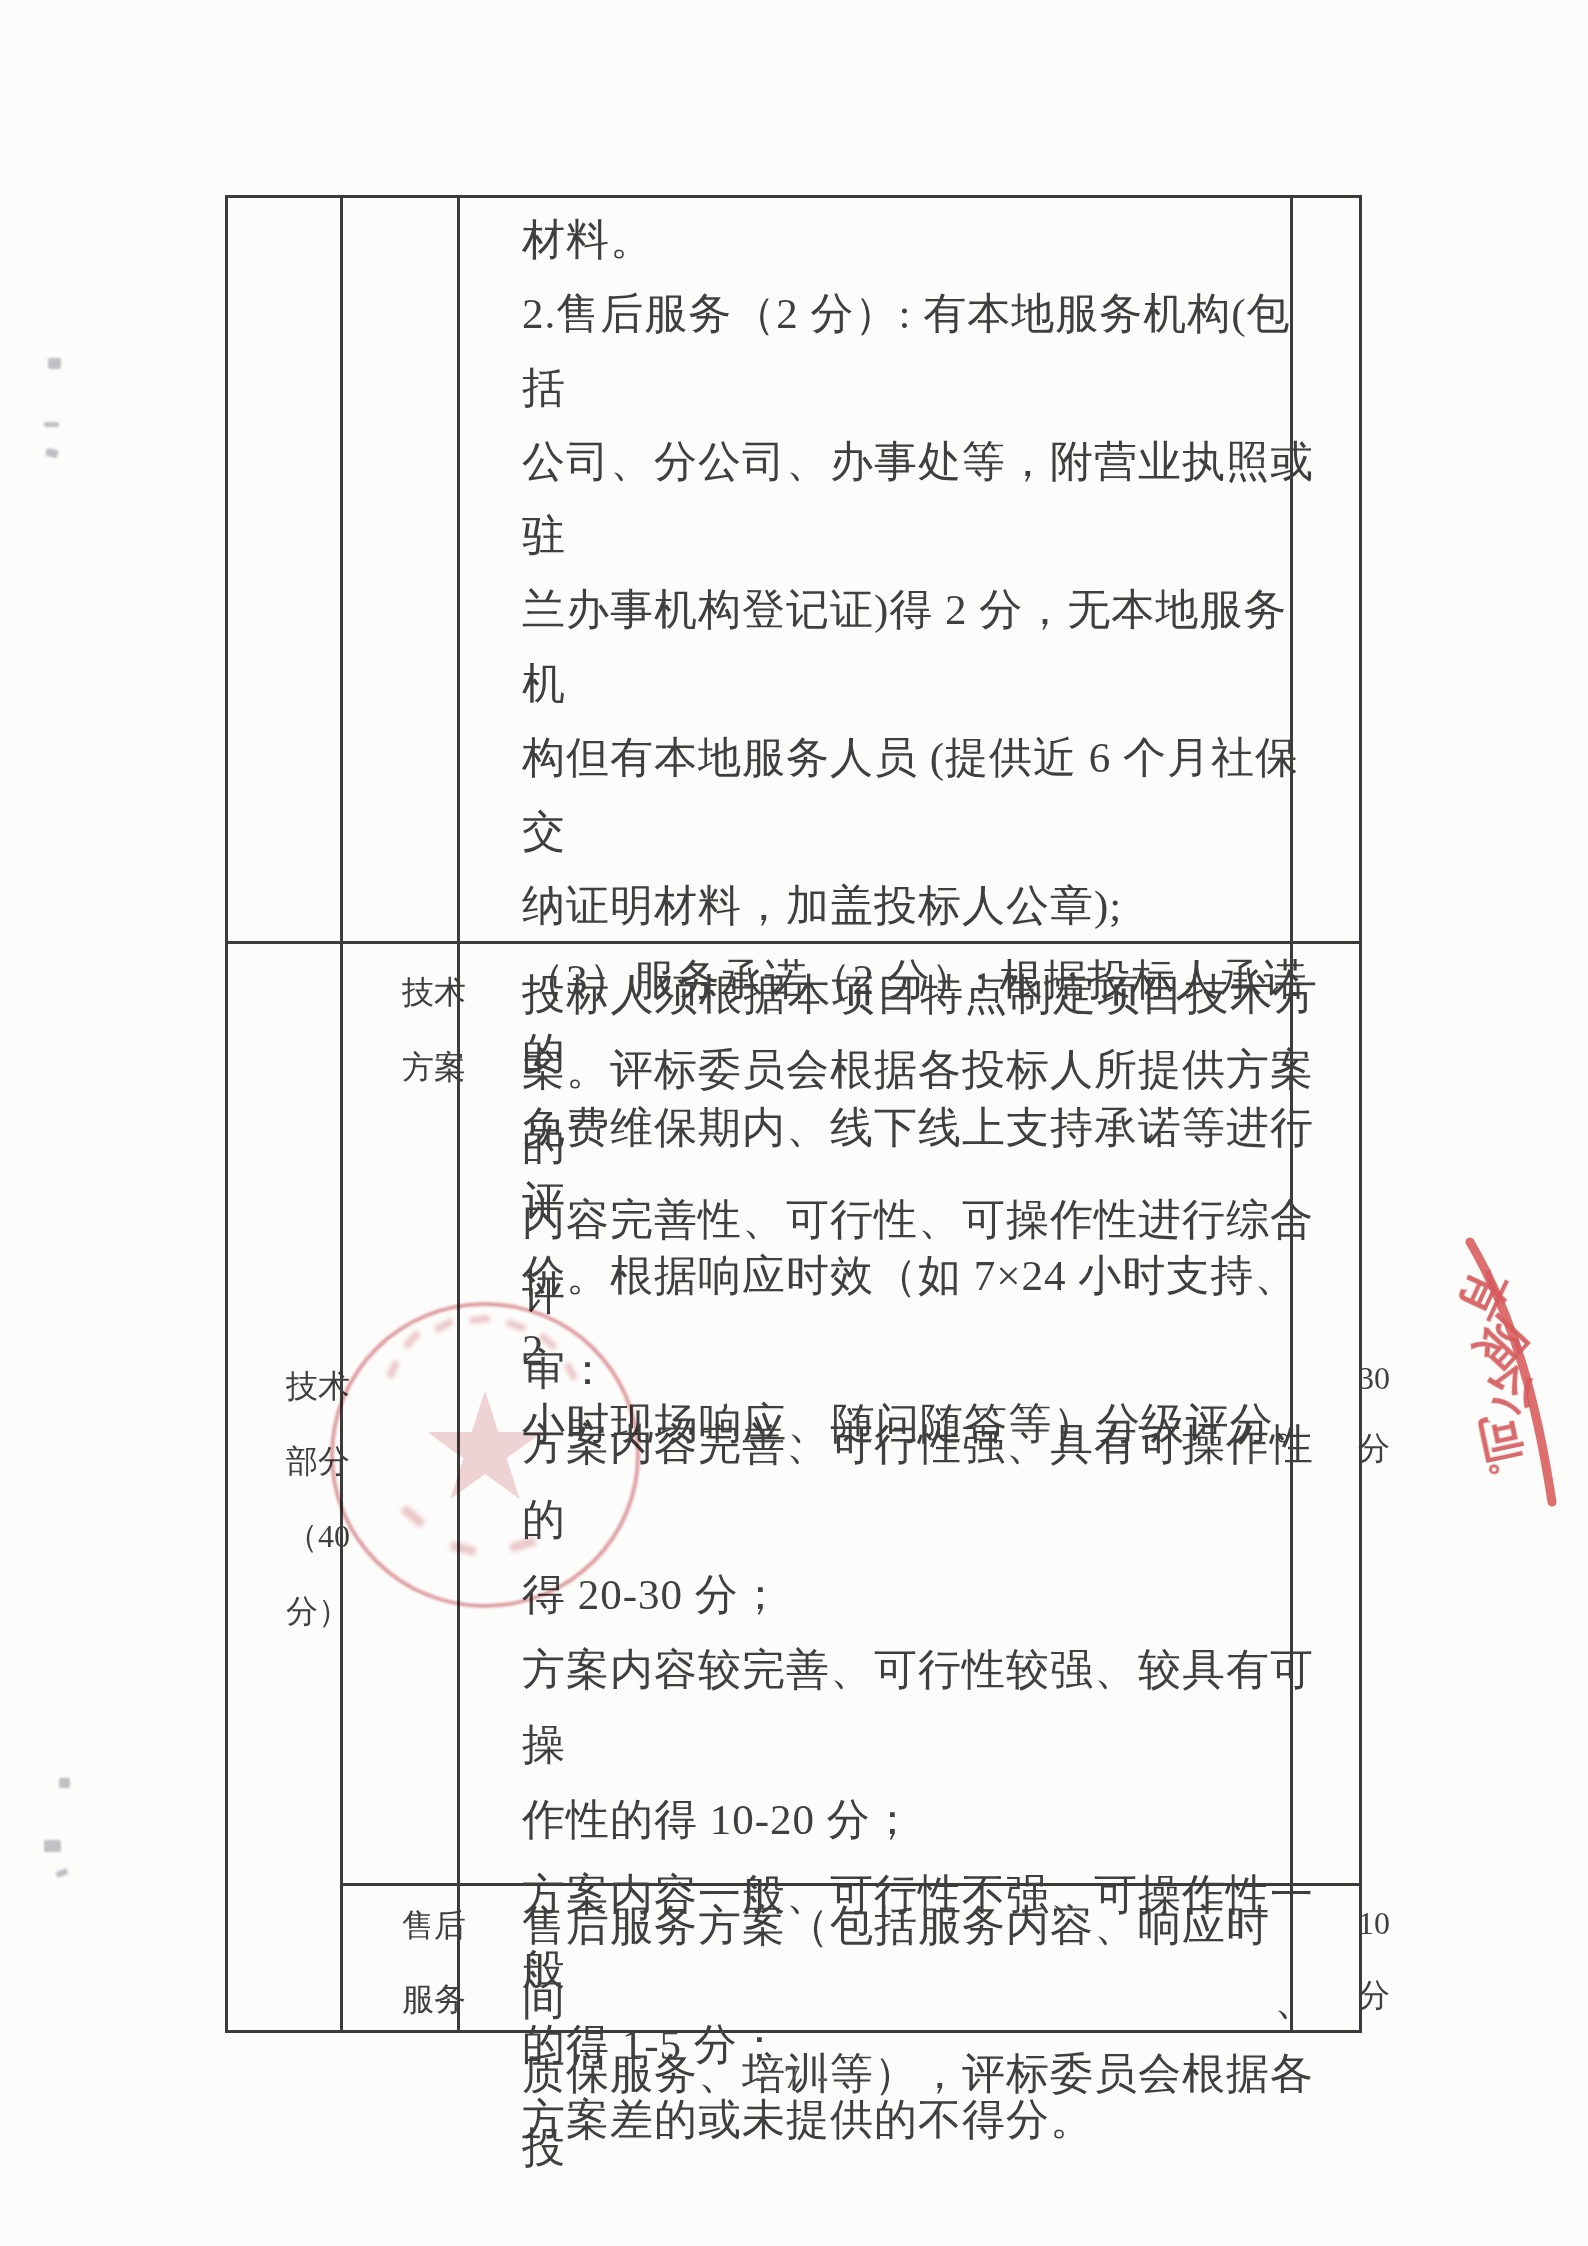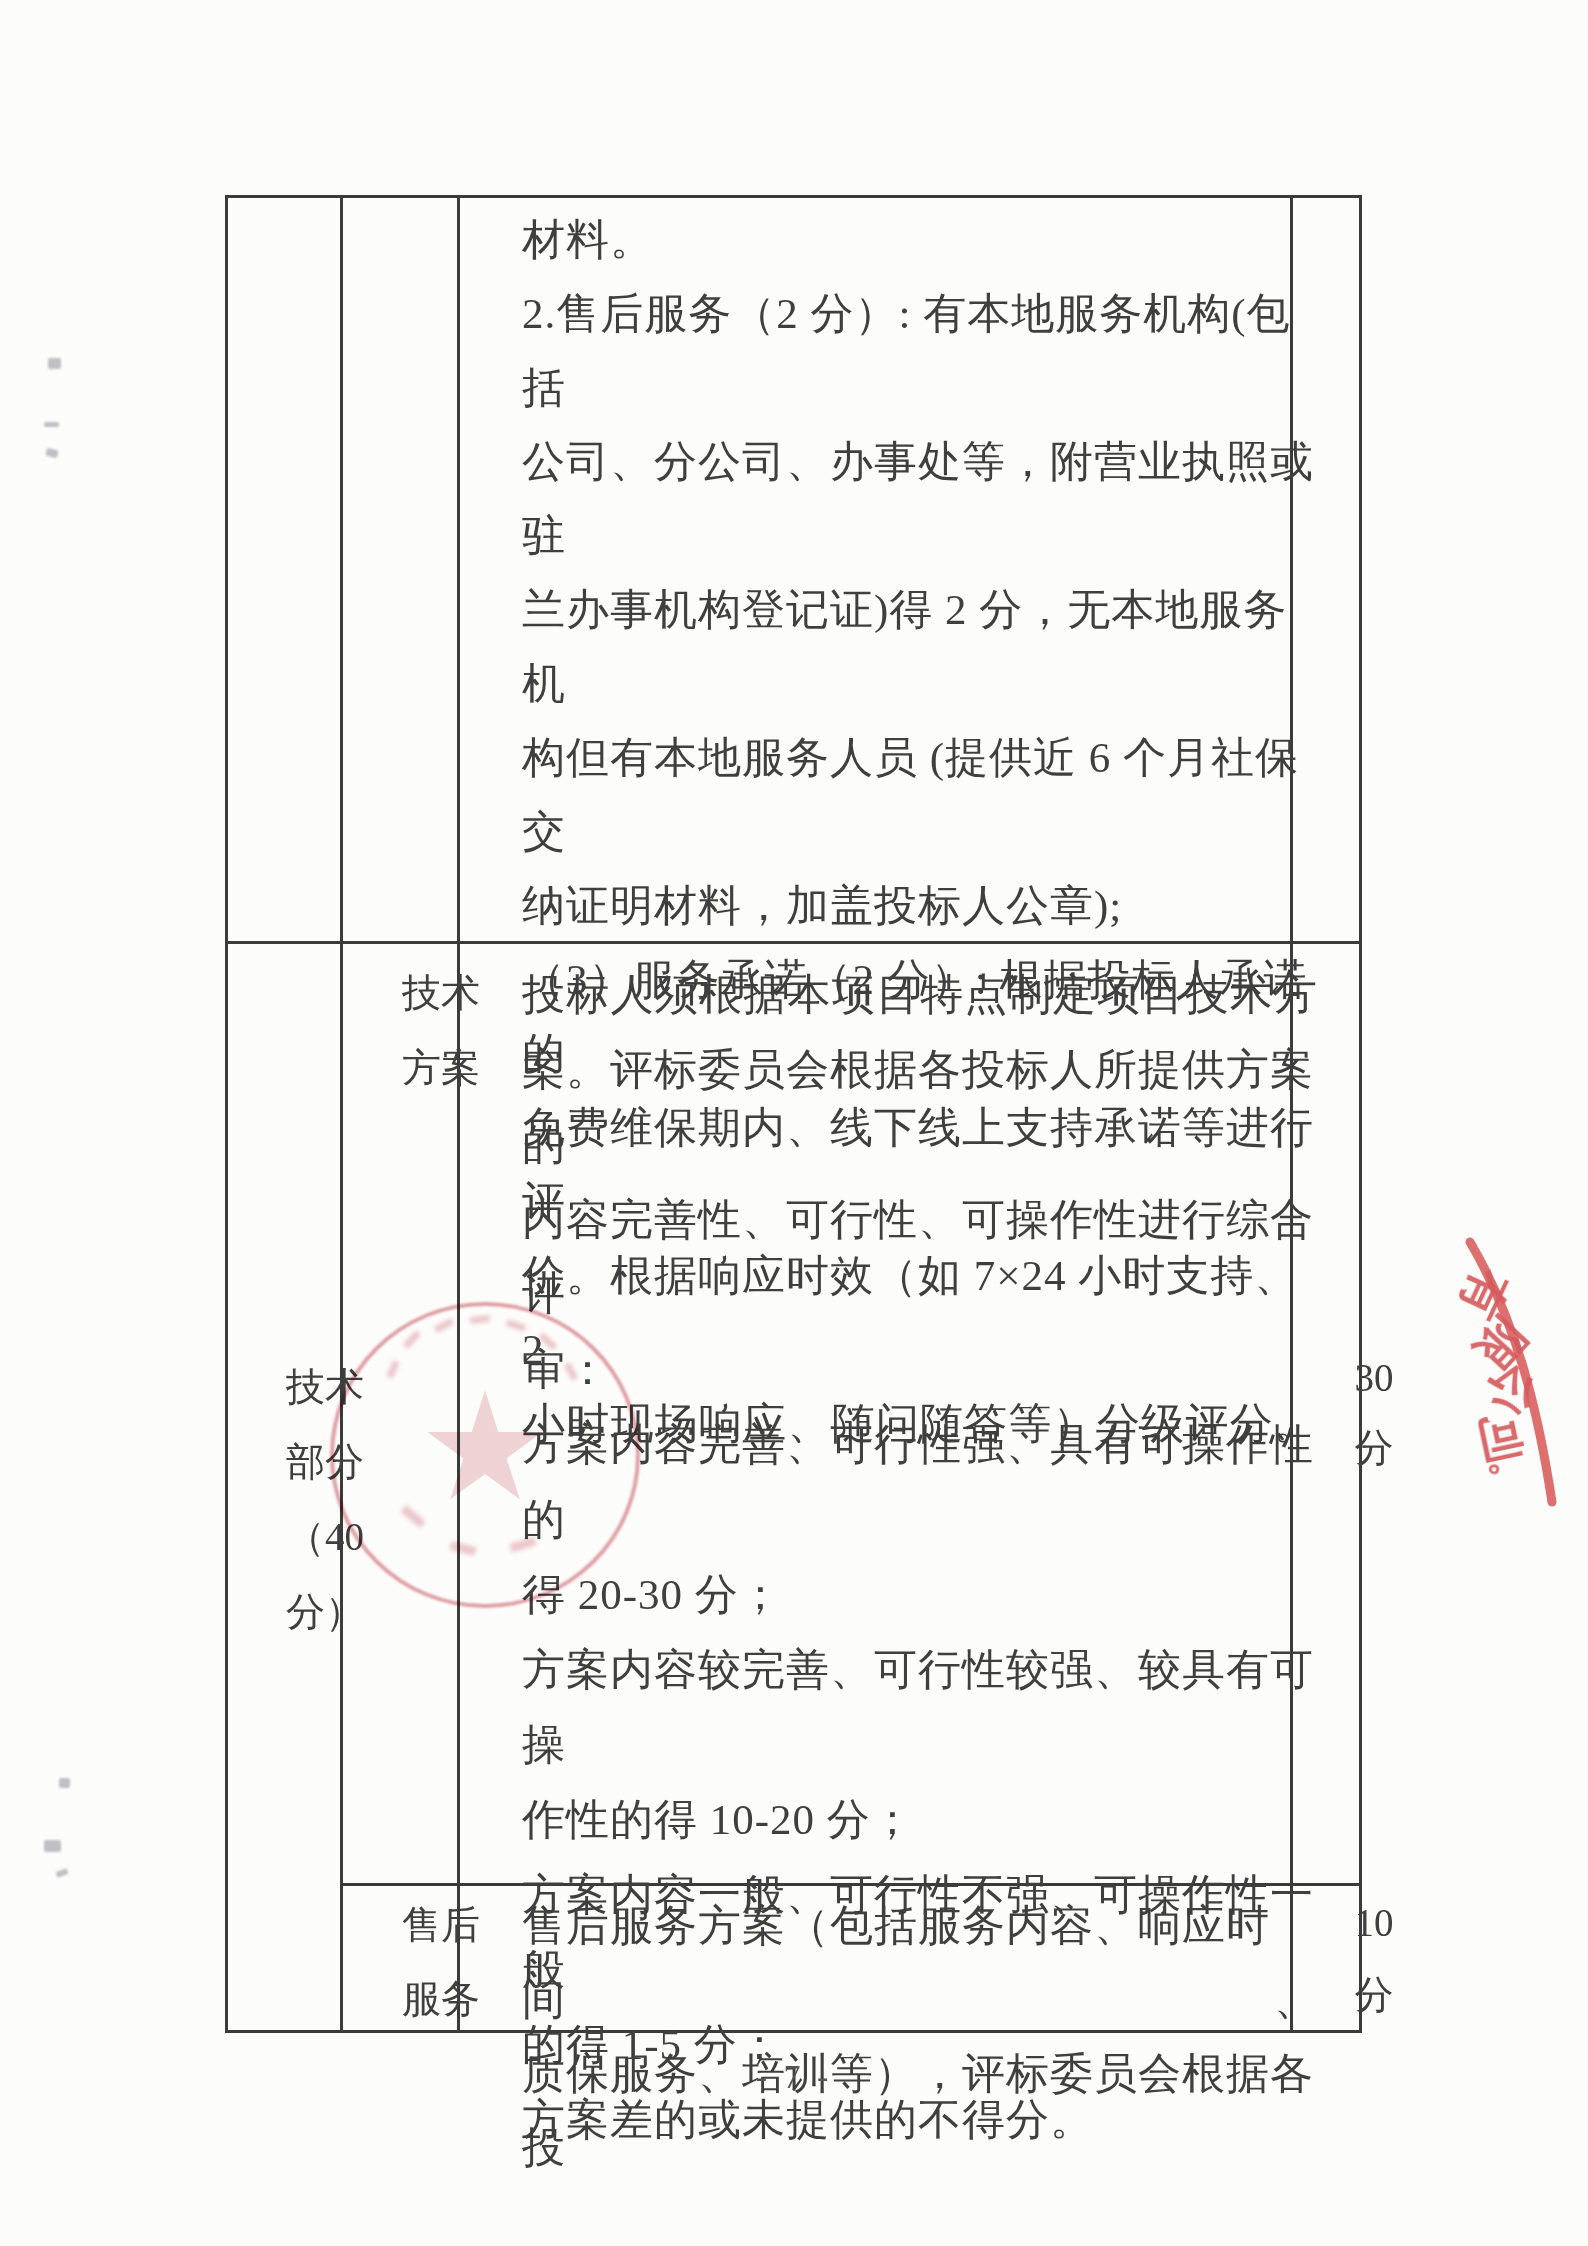--- a/index.html
+++ b/index.html
@@ -25,21 +25,21 @@
     white-space:nowrap;
   }
   .c3{
     font-size:43px;
     letter-spacing:1px;
     line-height:75px;
   }
   #r1c3{left:457px;top:195px;width:833px;height:746px;padding:8px 20px 0 17px;line-height:74px;}
   #r2c3{left:457px;top:941px;width:833px;height:942px;padding:16px 20px 0 17px;line-height:75px;}
   #r3c3{left:457px;top:1883px;width:833px;height:150px;padding:6px 20px 17px 17px;line-height:74px;}
-  .smallcell{font-size:39px;letter-spacing:0;}
+  .smallcell{font-size:32px;letter-spacing:0;}
   .spread{display:flex;justify-content:space-between;}
   #r2c2{left:340px;top:941px;width:117px;padding:14px 14px 0 14px;line-height:75px;}
   #r3c2{left:340px;top:1883px;width:126px;padding:5px 14px 0 14px;line-height:74px;}
   #c1cell{left:225px;top:941px;width:115px;padding:408px 13px 0 13px;line-height:75px;}
   .scorecell{text-align:center;}
   #r2c4{left:1290px;top:941px;width:72px;padding:402px 0 0 0;line-height:70px;}
   #r3c4{left:1290px;top:1883px;width:72px;padding:4px 0 0 0;line-height:72px;}
   
   #pagenum{
     position:absolute;left:0;top:2058px;width:100%;

